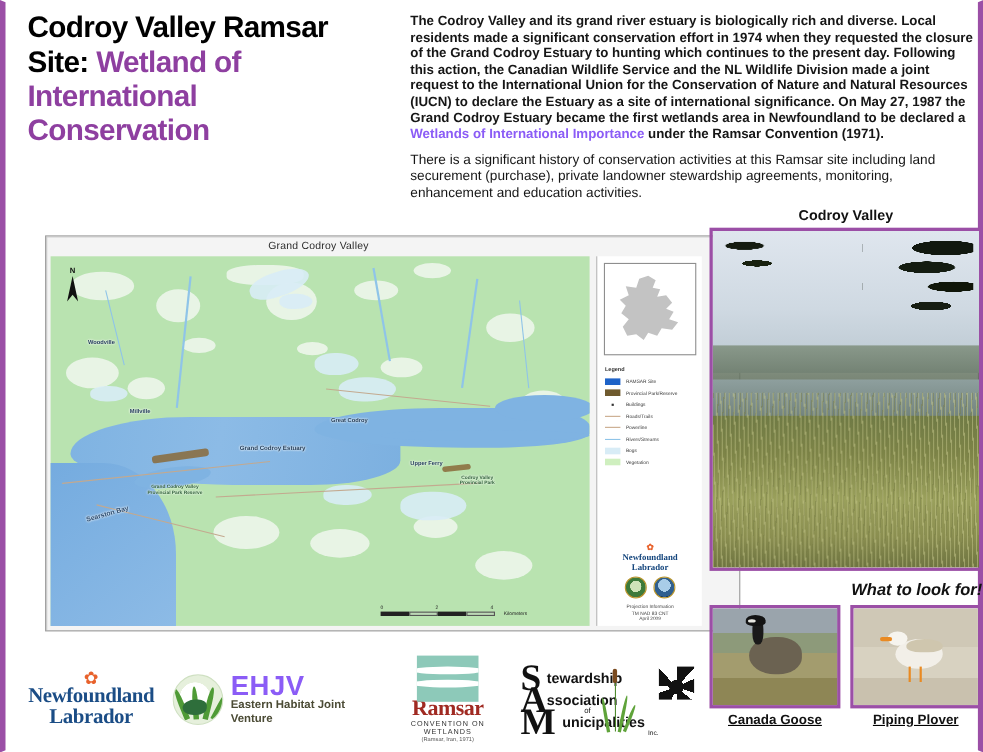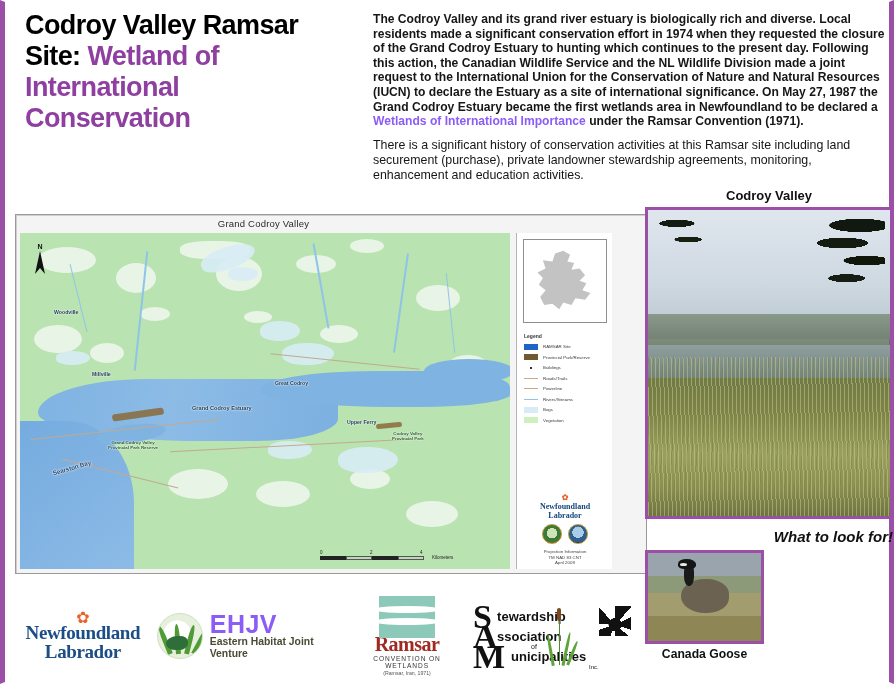--- a/index.html
+++ b/index.html
@@ -62,21 +62,21 @@
     font-weight: normal;
     line-height: 15px;
     color: #161616;
     margin: 0;
   }
   .link-purple { color: #8b5cf6; }
 
   
   #map-panel {
     position: absolute;
-    left: 10px; top: 212px;
+    left: 36px; top: 212px;
     width: 632px; height: 360px;
     background: #f4f4f4;
     border: 1px solid #9a9a9a;
     box-shadow: 1px 1px 0 #cfcfcf inset;
     overflow: hidden;
   }
   #map-title {
     position: absolute;
     left: 0; top: 3px;
     width: 495px;
@@ -268,21 +268,21 @@
       radial-gradient(ellipse 46% 9% at 30% 20%, #141b10 0 60%, transparent 61%),
       radial-gradient(ellipse 36% 7% at 48% 44%, #18210f 0 60%, transparent 61%);
   }
 
   #look-for-title {
     text-align: right;
     font-size: 15px; font-weight: bold; font-style: italic;
     color: #111; margin: 9px 0 5px 0;
   }
   #bird-row { display: flex; gap: 9px; }
-  .bird-card { width: 119px; }
+  .bird-card { width: 119px; text-decoration: underline; }
   .bird-photo { width: 119px; height: 88px; position: relative; overflow: hidden; }
   .goose-bg { position:absolute; inset:0; background: linear-gradient(#9aa4ac 0 26%, #8d9a7a 26% 46%, #a39c6e 46% 72%, #8e8655 72% 100%); }
   .goose-body { position:absolute; left:28%; top:30%; width:40%; height:38%;
     background:#6b6251; border-radius:50% 45% 45% 50%; }
   .goose-neck { position:absolute; left:30%; top:10%; width:9%; height:28%;
     background:#1a1a1a; border-radius:40%; }
   .goose-head { position:absolute; left:25%; top:7%; width:15%; height:11%;
     background:#141414; border-radius:55% 60% 40% 40%; }
   .goose-cheek { position:absolute; left:27%; top:11%; width:6%; height:4%;
     background:#e8e8e2; border-radius:50%; }
@@ -589,20 +589,34 @@
             <div class="goose-bg"></div>
             <div class="goose-body"></div>
             <div class="goose-neck"></div>
             <div class="goose-head"></div>
             <div class="goose-cheek"></div>
           </div>
         </div>
         <div class="bird-caption">Canada Goose</div>
       </div>
 
+      <div class="bird-card">
+        <div class="photo-frame">
+          <div class="bird-photo">
+            <div class="plover-bg"></div>
+            <div class="plover-body"></div>
+            <div class="plover-back"></div>
+            <div class="plover-head"></div>
+            <div class="plover-beak"></div>
+            <div class="plover-legs"></div>
+            <div class="plover-legs2"></div>
+          </div>
+        </div>
+        <div class="bird-caption">Piping Plover</div>
+      </div>
     </div>
   </div>
 
   <div id="logo-bar">
 
     <div class="logo-slot" id="logo-nl">
       <div class="nl-flower">✿</div>
       <div class="nl-text">Newfoundland</div>
       <div class="nl-text">Labrador</div>
     </div>

